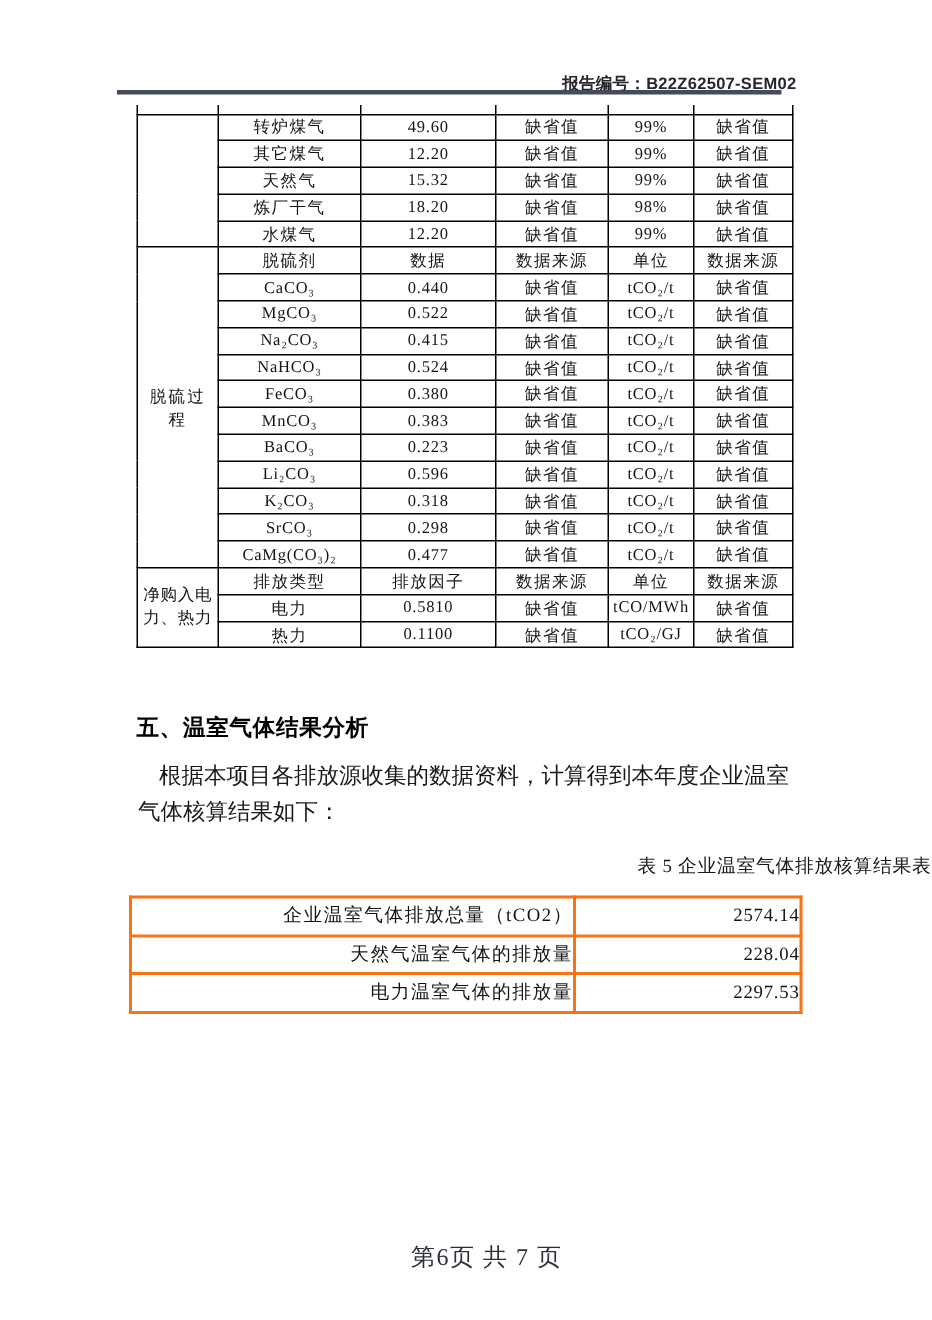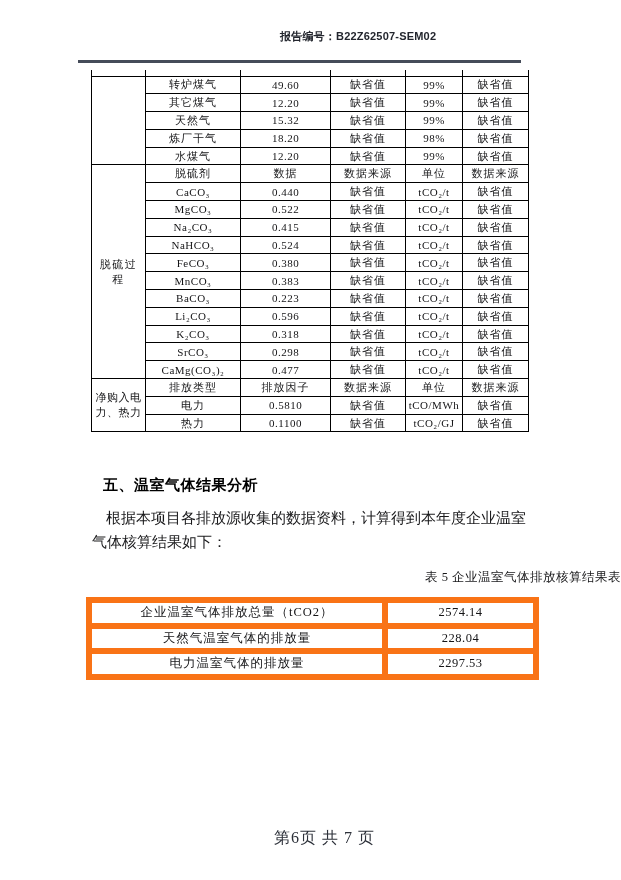--- a/index.html
+++ b/index.html
@@ -2,21 +2,21 @@
 <html><head>
 <meta charset="utf-8">
 <style>
   html,body{margin:0;padding:0;}
   body{
     width:621px;height:880px;position:relative;background:#ffffff;overflow:hidden;
     font-family:"Liberation Serif","DejaVu Serif",serif;color:#1c1c1e;
   }
   
   .report-no{
-    position:absolute;top:29px;left:280px;width:251px;text-align:left;
+    position:absolute;top:48px;left:280px;width:251px;text-align:right;
     font-family:"Liberation Sans","DejaVu Sans",sans-serif;font-size:11px;font-weight:600;
     color:#23262e;letter-spacing:.2px;white-space:nowrap;
   }
   .header-rule{position:absolute;top:60px;left:78px;width:443px;height:2.5px;background:#454c59;}
   
   .t4wrap{position:absolute;top:70px;left:91px;}
   table{border-collapse:collapse;table-layout:fixed;}
   .t4{width:429px;}
   .t4 td{
     border:1px solid #000;text-align:center;vertical-align:middle;padding:0;
@@ -25,32 +25,32 @@
   .t4 tr{height:17.8px;}
   .t4 tr.stub{height:6px;}
   .t4 tr.stub td{border-top:none;}
   .t4 td.cat{letter-spacing:1.5px;padding:0 2px;white-space:normal;}
   .t4 td.cat2{letter-spacing:.5px;line-height:15px;padding:0 3px;white-space:normal;}
   .t4 td.num{letter-spacing:.5px;}
   
   .heading{
     position:absolute;top:476px;left:91px;
     font-family:"Liberation Sans","DejaVu Sans",sans-serif;font-size:15px;font-weight:bold;color:#000;
-    letter-spacing:.5px;white-space:nowrap;margin-left:12px;
+    letter-spacing:.5px;white-space:nowrap;
   }
   .para{position:absolute;top:507px;left:92px;width:442px;font-size:15px;line-height:23.5px;color:#18181a;}
   .para .l1{text-indent:14px;white-space:nowrap;}
   .para .l2{white-space:nowrap;}
   .caption{position:absolute;top:569px;left:0;width:621px;text-align:right;font-size:12.5px;color:#18181a;letter-spacing:.5px;white-space:nowrap;}
   
   .t5wrap{position:absolute;top:597px;left:86px;}
   .t5{width:447px;}
   .t5 tr{height:25.6px;}
   .t5 td{
-    border:6px solid #f97316;text-align:center;vertical-align:middle;padding:0;
+    border:2px solid #f97316;text-align:right;vertical-align:middle;padding:0;
     font-size:12.5px;color:#141416;white-space:nowrap;overflow:hidden;
   }
   .t5 td.lbl{letter-spacing:1px;}
   .t5 td.val{letter-spacing:.5px;}
   
   .footer{position:absolute;top:828px;left:14px;width:621px;text-align:center;font-size:16px;color:#2c3039;letter-spacing:1px;}
 </style>
 </head>
 <body>
 

